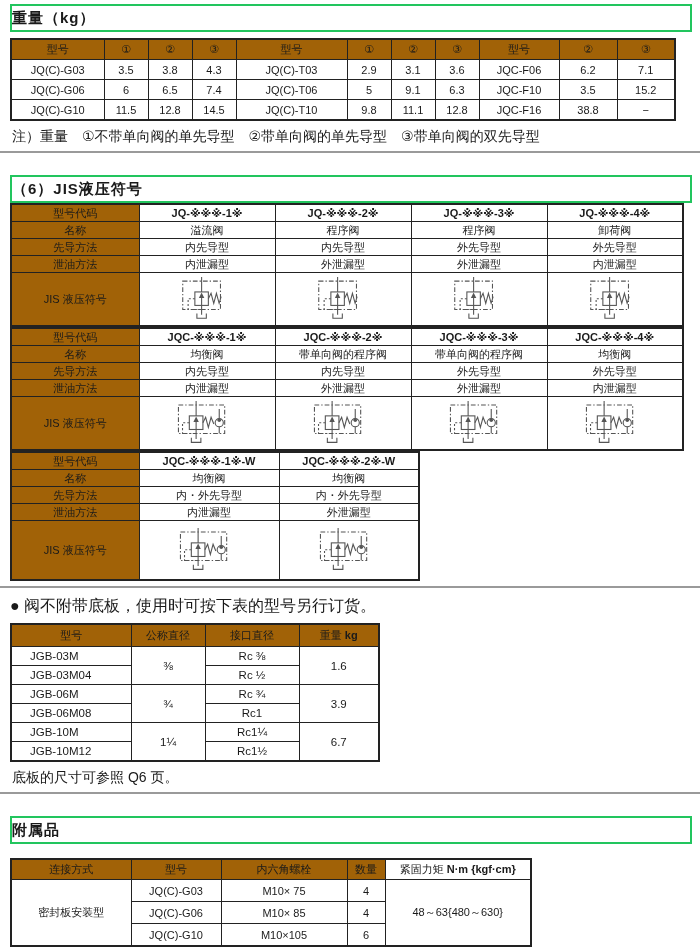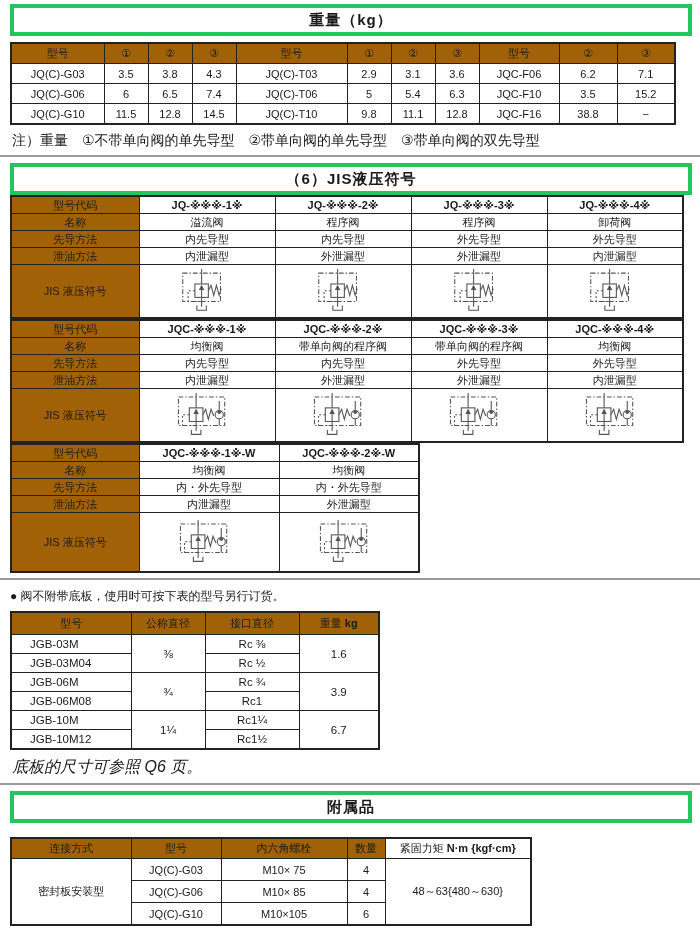--- a/index.html
+++ b/index.html
@@ -2,50 +2,50 @@
 <html><head>
 <meta charset="utf-8">
 <style>
   html,body{margin:0;padding:0;}
   body{
     width:700px;height:949px;overflow:hidden;background:#ffffff;
     font-family:"Liberation Sans","DejaVu Sans",sans-serif;color:#1a1a1a;
   }
   .page{padding:4px 8px 0 10px;}
   .title-box{
-    border:4px solid #22c55e;background:#fff;
+    border:2px solid #22c55e;background:#fff;
     font-weight:bold;font-size:15px;line-height:24px;height:24px;
-    padding:0 8px;letter-spacing:1px;text-align:center;
+    padding:0 0;letter-spacing:1px;
   }
   .rule{border:none;border-top:2px solid #9a9a9a;margin:5px -8px 5px -10px;}
   table{border-collapse:collapse;table-layout:fixed;}
   .tbl{border:2px solid #222;}
   .tbl th,.tbl td{
     border:1px solid #222;font-size:11px;font-weight:normal;
     text-align:center;vertical-align:middle;padding:0 2px;
     overflow:hidden;white-space:nowrap;
   }
   .hd th,.lbl{background:#a16207;}
   .weight-table{margin-top:6px;}
   .weight-table th{height:19px;}
   .weight-table td{height:19px;}
   .note{font-size:14px;margin:7px 0 2px 2px;}
-  .sec-title{margin-top:6px;}
+  .sec-title{margin-top:22px;}
   .jis{}
   .jis th,.jis td{height:16px;}
   .jis .code{font-weight:bold;}
   .jis .symrow th,.jis .symrow td{height:52px;}
   .jis3 .symrow th,.jis3 .symrow td{height:58px;}
   .jis-symbol{display:inline-block;line-height:0;}
-  .bullet{font-size:12px;margin:8px 0 6px 0;}
+  .bullet{font-size:16px;margin:8px 0 6px 0;}
   .base-table{margin-top:2px;}
   .base-table th{height:21px;}
   .base-table td{height:18px;font-size:11.5px;}
   .base-table td.model{text-align:left;padding-left:18px;}
-  .footer-note{font-size:16px;margin:7px 0 0 2px;font-style:italic;}
+  .footer-note{font-size:14px;margin:7px 0 0 2px;}
   .acc-table{margin-top:14px;}
   .acc-table th{height:19px;}
   .acc-table td{height:21px;}
   .acc-table .torque-hd{background:#fff;margin-left:22px;}
   .unit{font-weight:bold;}
 </style>
 </head>
 <body>
 
 <div class="page">
@@ -93,21 +93,21 @@
         <td>6.2</td>
         <td>7.1</td>
       </tr>
       <tr>
         <td>JQ(C)-G06</td>
         <td>6</td>
         <td>6.5</td>
         <td>7.4</td>
         <td>JQ(C)-T06</td>
         <td>5</td>
-        <td>5.4</td>
+        <td>9.1</td>
         <td>6.3</td>
         <td>JQC-F10</td>
         <td>3.5</td>
         <td>15.2</td>
       </tr>
       <tr>
         <td>JQ(C)-G10</td>
         <td>11.5</td>
         <td>12.8</td>
         <td>14.5</td>

